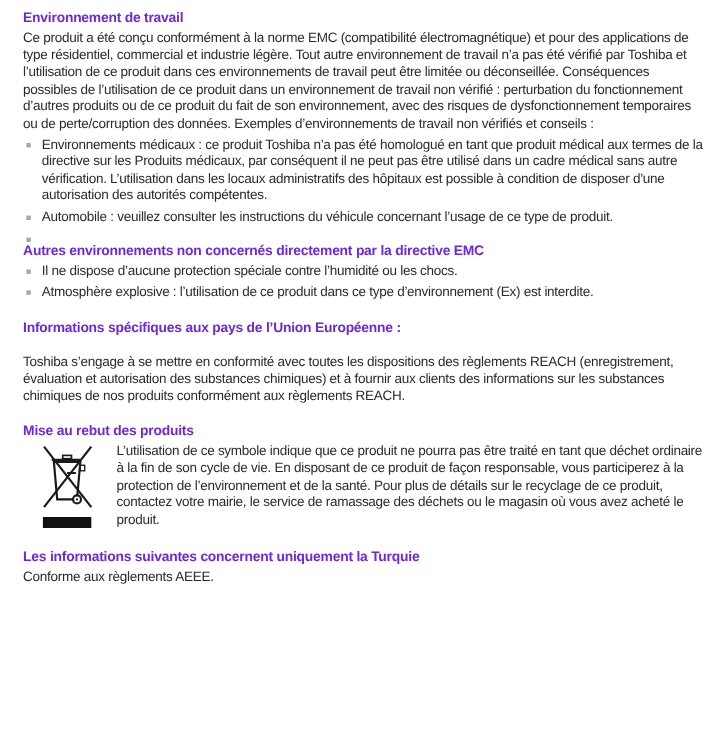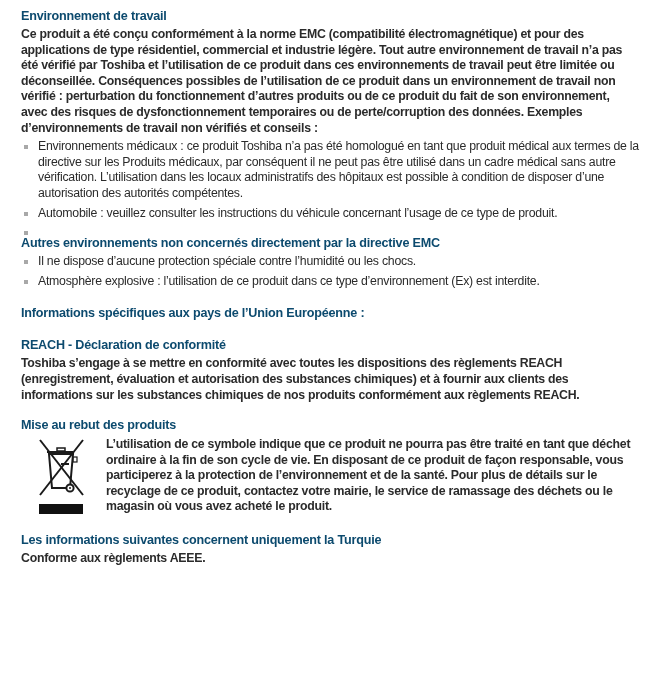--- a/index.html
+++ b/index.html
@@ -15,29 +15,28 @@
       color: #2b2b2b;
     }
     .page {
       position: relative;
       padding: 8px 22px 0 21px;
       font-size: 12.3px;
       line-height: 15.6px;
       letter-spacing: -0.25px;
     }
     .heading {
-      color: #0c4a6e;
+      color: #6d28d9;
       font-size: 12.6px;
       line-height: 16px;
       margin: 0 0 3px 0;
       letter-spacing: -0.2px;
     }
     .para {
       margin: 0;
-      font-weight: bold;
     }
     .section {
       margin-bottom: 14px;
     }
     ul.bullets {
       list-style: none;
       margin: 3px 0 0 0;
       padding: 0;
     }
     ul.bullets li {
@@ -106,21 +105,20 @@
         <span>Atmosphère explosive : l’utilisation de ce produit dans ce type d’environnement (Ex) est interdite.</span>
       </li>
     </ul>
   </div>
 
   <div class="section s-eu">
     <h2 class="heading">Informations spécifiques aux pays de l’Union Européenne :</h2>
   </div>
 
   <div class="section s-reach">
-    <h2 class="heading">REACH - Déclaration de conformité</h2>
     <p class="para">Toshiba s’engage à se mettre en conformité avec toutes les dispositions des règlements REACH (enregistrement, évaluation et autorisation des substances chimiques) et à fournir aux clients des informations sur les substances chimiques de nos produits conformément aux règlements REACH.</p>
   </div>
 
   <div class="section s-disposal">
     <h2 class="heading">Mise au rebut des produits</h2>
     <div class="disposal">
       <div class="weee">
         <svg width="50" height="78" viewBox="0 0 50 78" xmlns="http://www.w3.org/2000/svg">
 
           <line x1="10" y1="14" x2="36" y2="14" stroke="#1a1a1a" stroke-width="2"></line>

